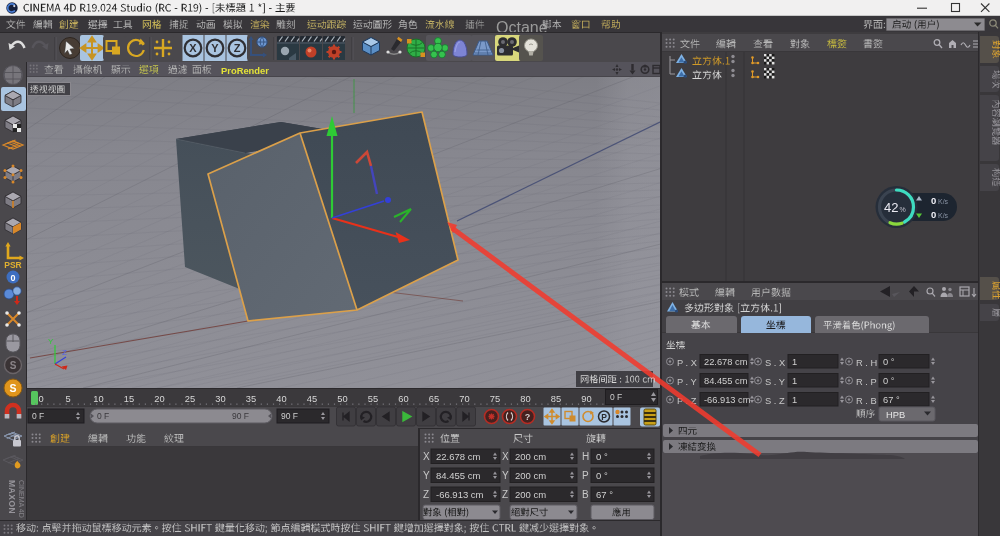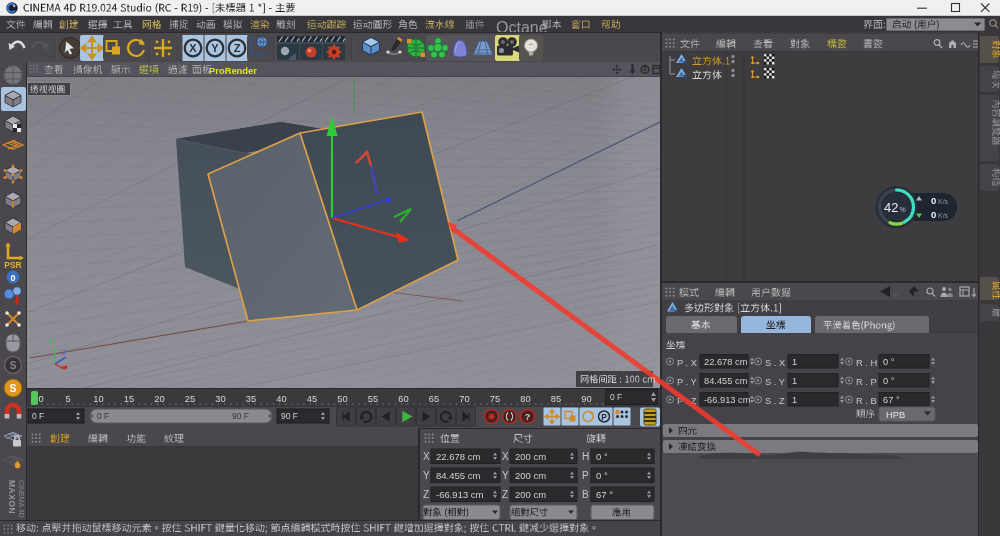--- a/index.html
+++ b/index.html
@@ -351,21 +351,21 @@
       <circle cx="4.7" cy="1.5" r="0.9"></circle>
       <circle cx="7.9" cy="1.5" r="0.9"></circle>
       <circle cx="1.5" cy="4.7" r="0.9"></circle>
       <circle cx="4.7" cy="4.7" r="0.9"></circle>
       <circle cx="7.9" cy="4.7" r="0.9"></circle>
       <circle cx="1.5" cy="7.9" r="0.9"></circle>
       <circle cx="4.7" cy="7.9" r="0.9"></circle>
       <circle cx="7.9" cy="7.9" r="0.9"></circle>
     </g>
   </svg>
-<div class="lt" style="left:209px;top:64.5px;font-size:9.4px;font-weight:bold;color:#e3e138">ProRender</div>
+<div class="lt" style="left:221px;top:64.5px;font-size:9.4px;font-weight:bold;color:#e3e138">ProRender</div>
 <svg style="position:absolute;left:612px;top:63.5px" width="48" height="11" viewBox="0 0 48 11">
     <g fill="#2e2c30">
       <path d="M5 0l1.5 3h-3zM5 11l1.5-3h-3zM0 5.5l3-1.5v3zM10 5.5L7 4v3z"></path>
       <circle cx="5" cy="5.5" r="1.2"></circle>
     </g>
     <g fill="#2e2c30">
       <path d="M17.5 6.5l3 4 3-4z"></path>
       <rect x="19.3" y="0" width="2.4" height="6.5"></rect>
     </g>
     <g fill="none" stroke="#2e2c30" stroke-width="1.6">

